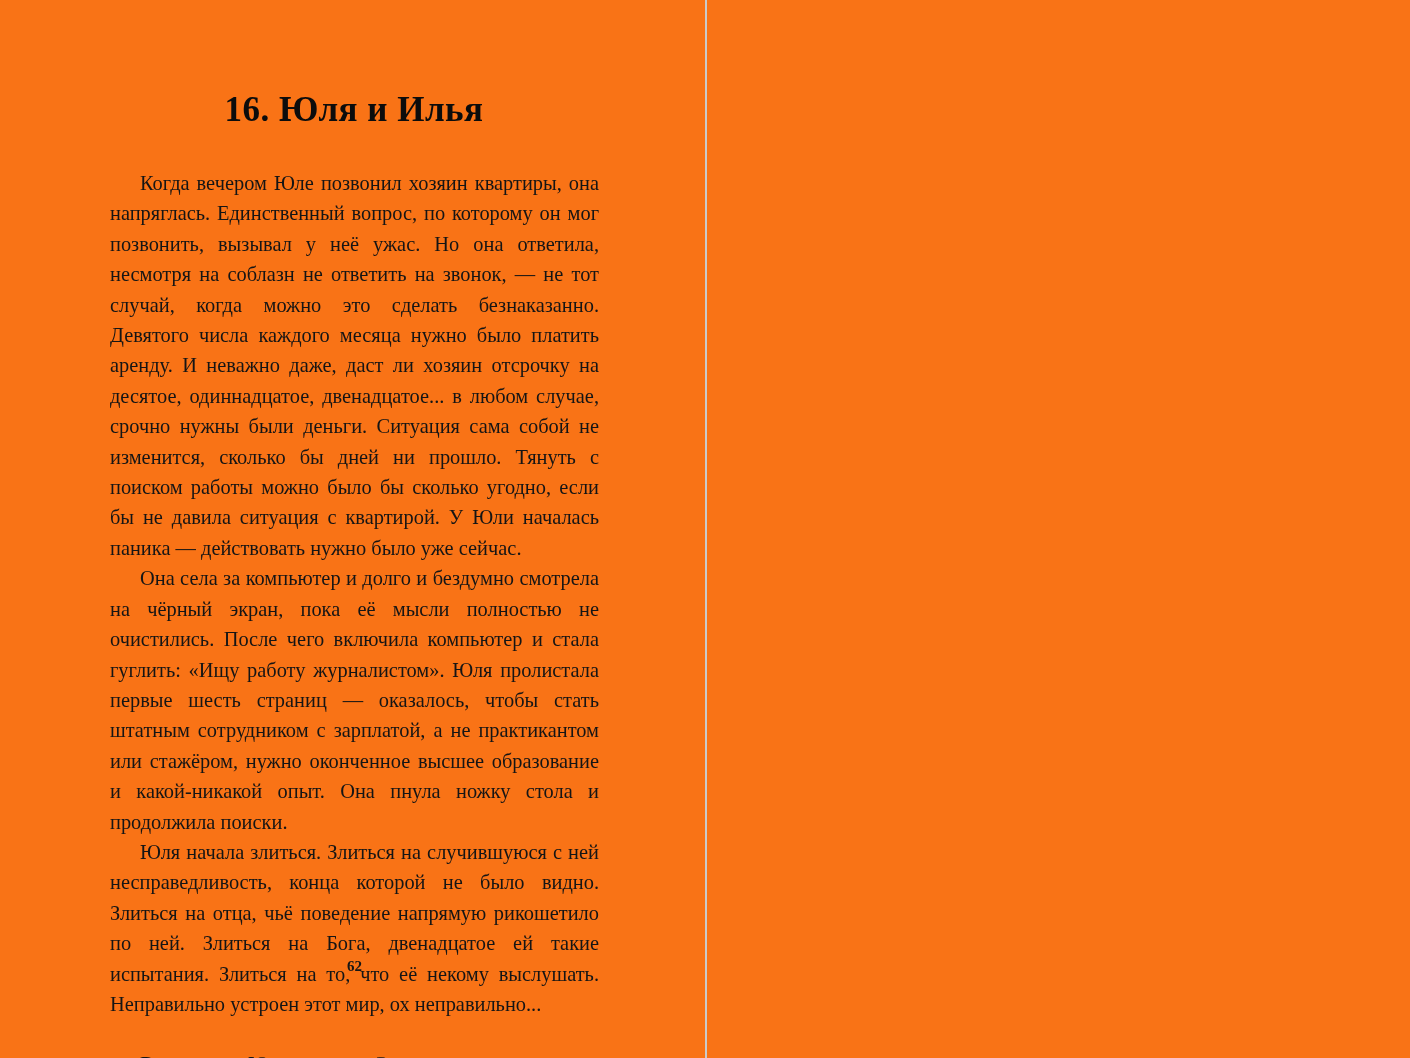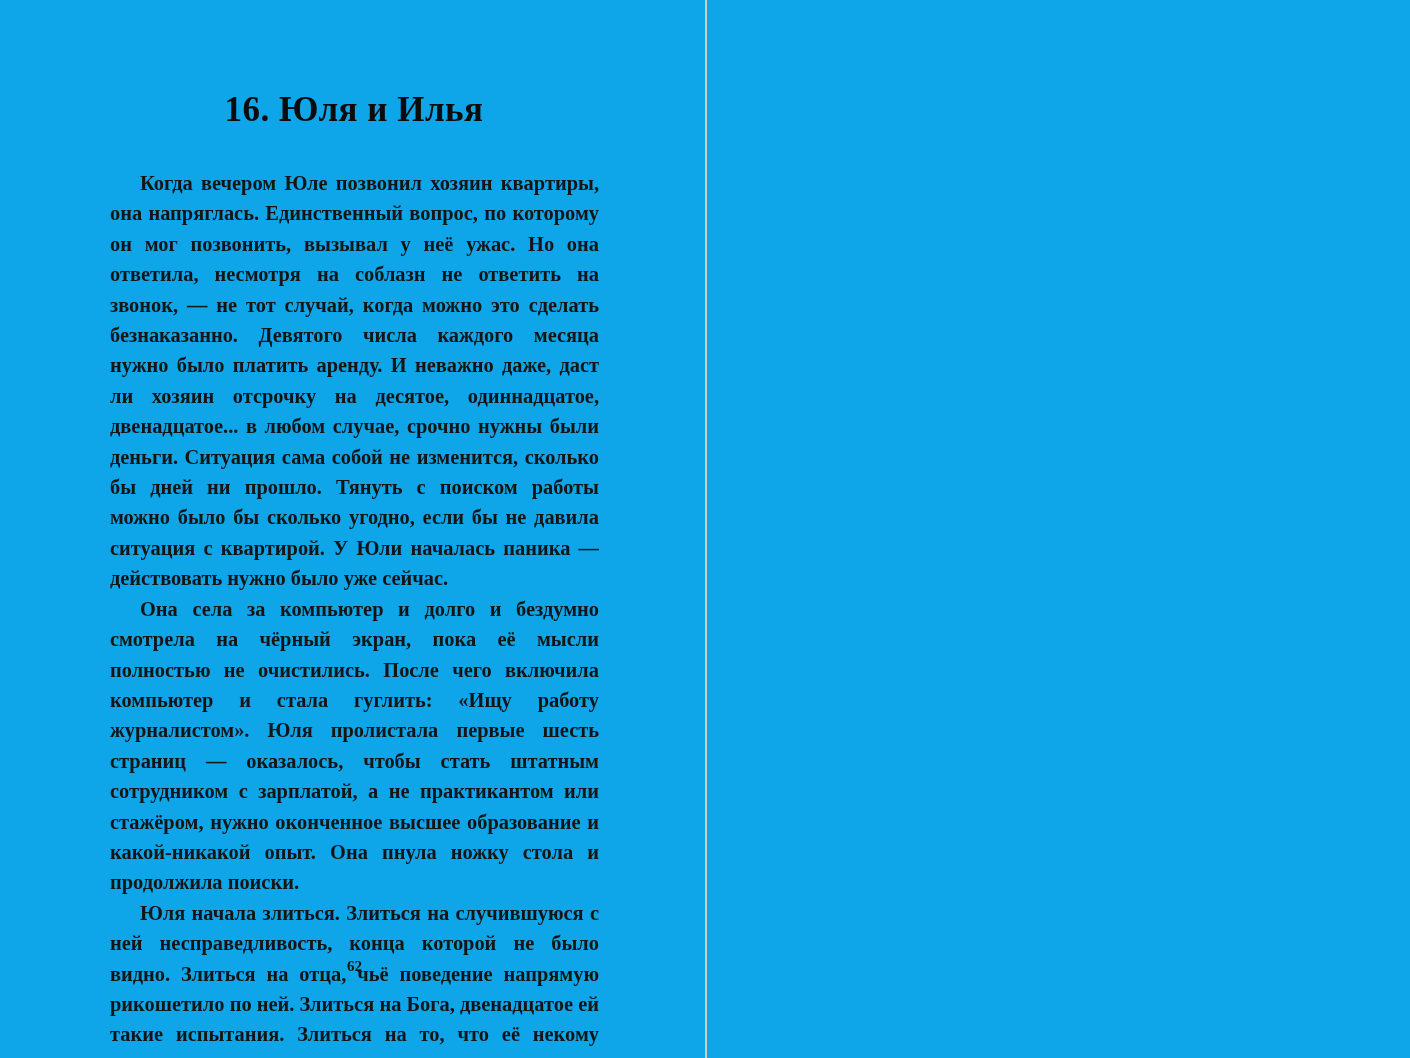--- a/index.html
+++ b/index.html
@@ -5,21 +5,21 @@
 <style>
   html, body {
     margin: 0;
     padding: 0;
     background: #ffffff;
   }
   .spread {
     position: relative;
     width: 1410px;
     height: 1058px;
-    background: #0ea5e9;
+    background: #f97316;
     overflow: hidden;
     font-family: "Liberation Serif", "DejaVu Serif", serif;
     color: #111111;
   }
   
   .gutter {
     position: absolute;
     left: 705px;
     top: 0;
     width: 2px;
@@ -57,21 +57,20 @@
     hyphens: manual;
   }
   .textblock.left-col {
     left: 110px;
     top: 168px;
     width: 489px;
   }
   .textblock p {
     margin: 0;
     text-indent: 30px;
-    font-weight: bold;
   }
   .textblock p.gap-before {
     margin-top: 30px;
   }
 
   .folio {
     position: absolute;
     top: 958px;
     font-size: 15px;
     font-weight: bold;

